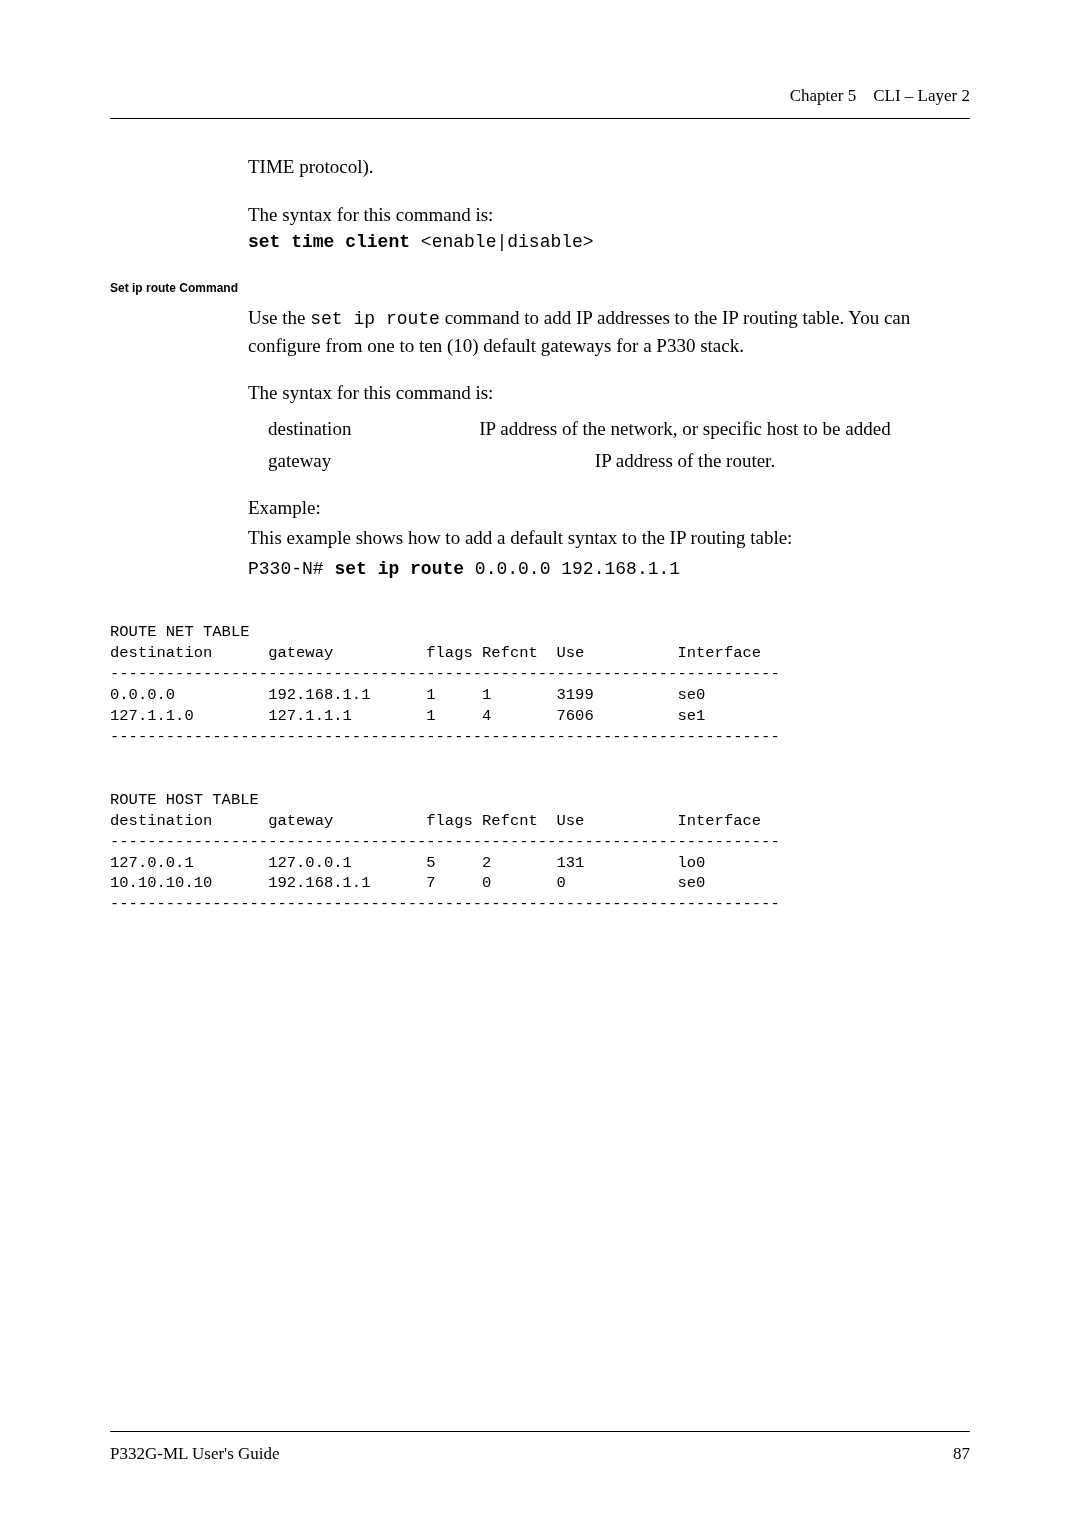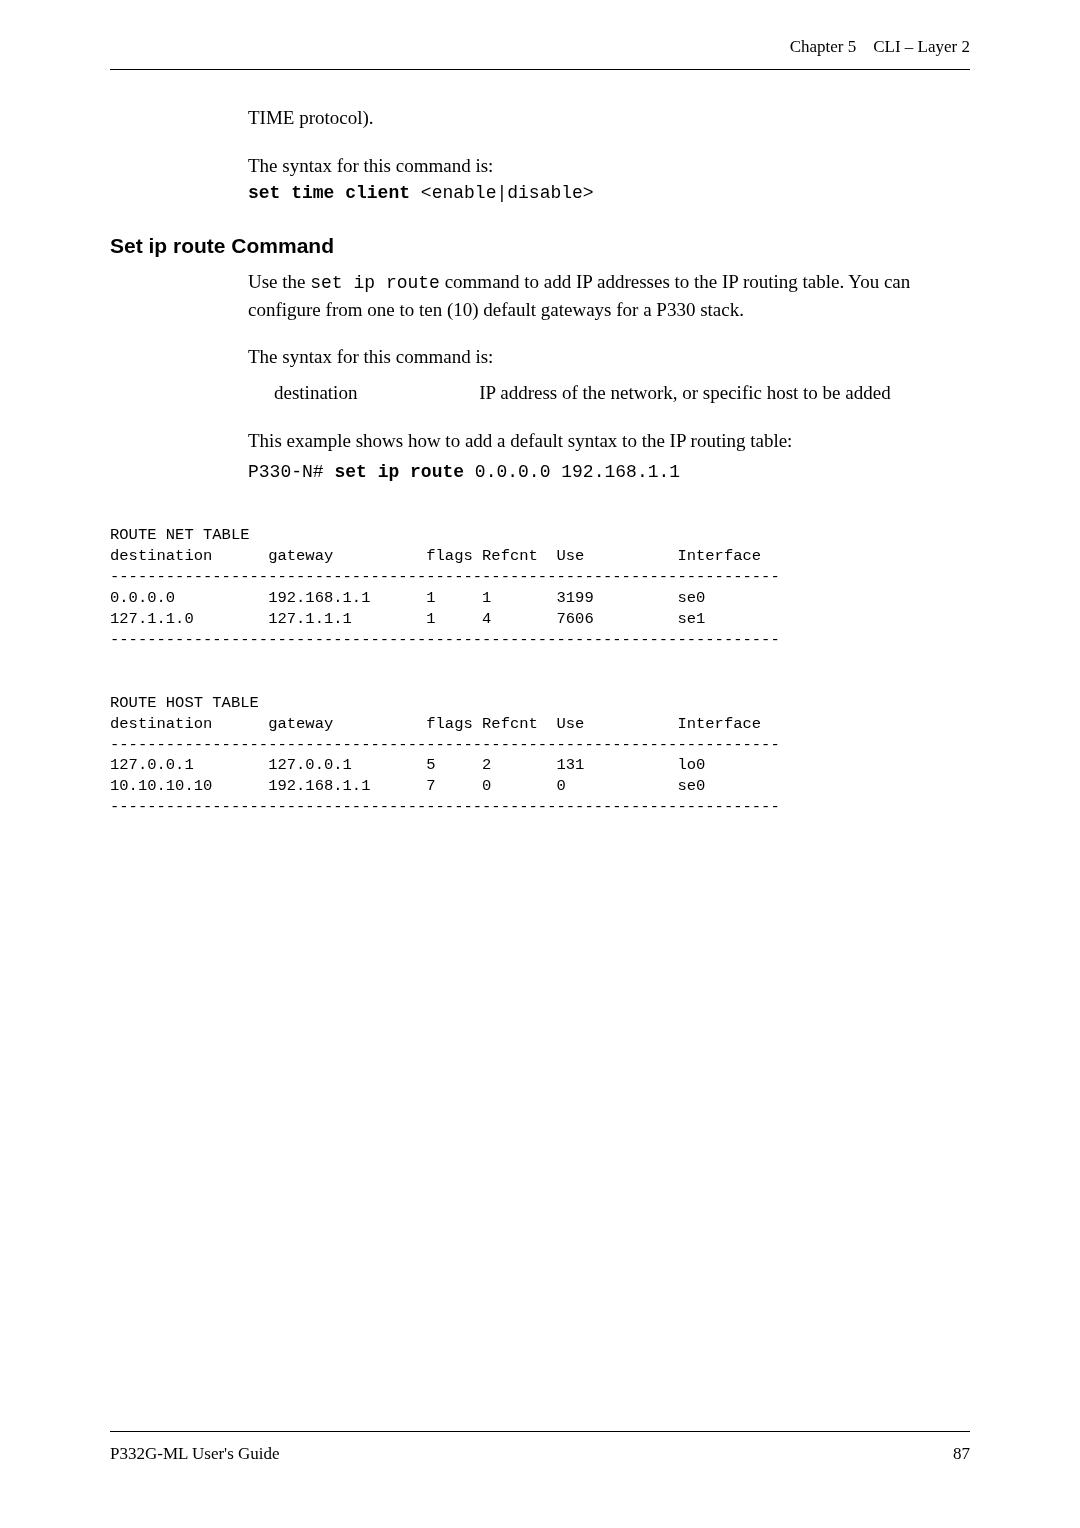--- a/index.html
+++ b/index.html
@@ -7,21 +7,21 @@
     padding: 0;
     font-family: 'Palatino Linotype', 'Book Antiqua', 'Palatino', 'Georgia', serif;
     background: #fff;
     color: #000;
     width: 1080px;
     height: 1528px;
     box-sizing: border-box;
     position: relative;
   }
   .page {
-    padding: 37px 110px 60px 110px;
+    padding: 86px 110px 60px 110px;
     box-sizing: border-box;
     height: 100%;
     position: relative;
   }
   .header {
     text-align: right;
     font-size: 17px;
     margin-bottom: 12px;
   }
   .hr {
@@ -57,27 +57,27 @@
     margin-left: -138px;
     margin-top: 20px;
   }
   .bold {
     font-weight: bold;
     margin-top: 19px;
   }
   .section-label {
     font-family: Arial, Helvetica, sans-serif;
     font-weight: bold;
-    font-size: 21px;
+    font-size: 12px;
     margin: 26px 0 6px 0;
     margin-left: -138px;
   }
   .defn-row {
     display: flex;
-    margin: 4px 14px;
+    margin: 4px 8px;
   }
   .defn-term {
     width: 140px;
     flex-shrink: 0;
   }
   .defn-def {
     flex: 1;
     text-align: center;
   }
   .defn-block {
@@ -117,22 +117,27 @@
 
     <p class="para"><span>Use the </span><span class="mono">set ip route</span><span> command to add IP addresses to the IP routing table. You can configure from one to ten (10) default gateways for a P330 stack.</span></p>
 
     <p class="para" style="margin-bottom:2px">The syntax for this command is:</p>
 
     <div class="defn-block">
       <div class="defn-row">
         <div class="defn-term">destination</div>
         <div class="defn-def">IP address of the network, or specific host to be added</div>
       </div>
+      <div class="defn-row">
+        <div class="defn-term">gateway</div>
+        <div class="defn-def">IP address of the router.</div>
+      </div>
     </div>
 
+    <p class="para" style="margin-bottom:2px">Example:</p>
     <p class="para" style="margin-bottom:6px">This example shows how to add a default syntax to the IP routing table:</p>
 
     <div class="mono-block" style="margin-bottom:4px"><span>P330-N# </span><span class="bold">set ip route</span><span> 0.0.0.0 192.168.1.1</span></div>
 
     <div class="mono-wide">
 <span>ROUTE NET TABLE</span>
 <span>destination      gateway          flags Refcnt  Use          Interface</span>
 <span>------------------------------------------------------------------------</span>
 <span>0.0.0.0          192.168.1.1      1     1       3199         se0</span>
 <span>127.1.1.0        127.1.1.1        1     4       7606         se1</span>

